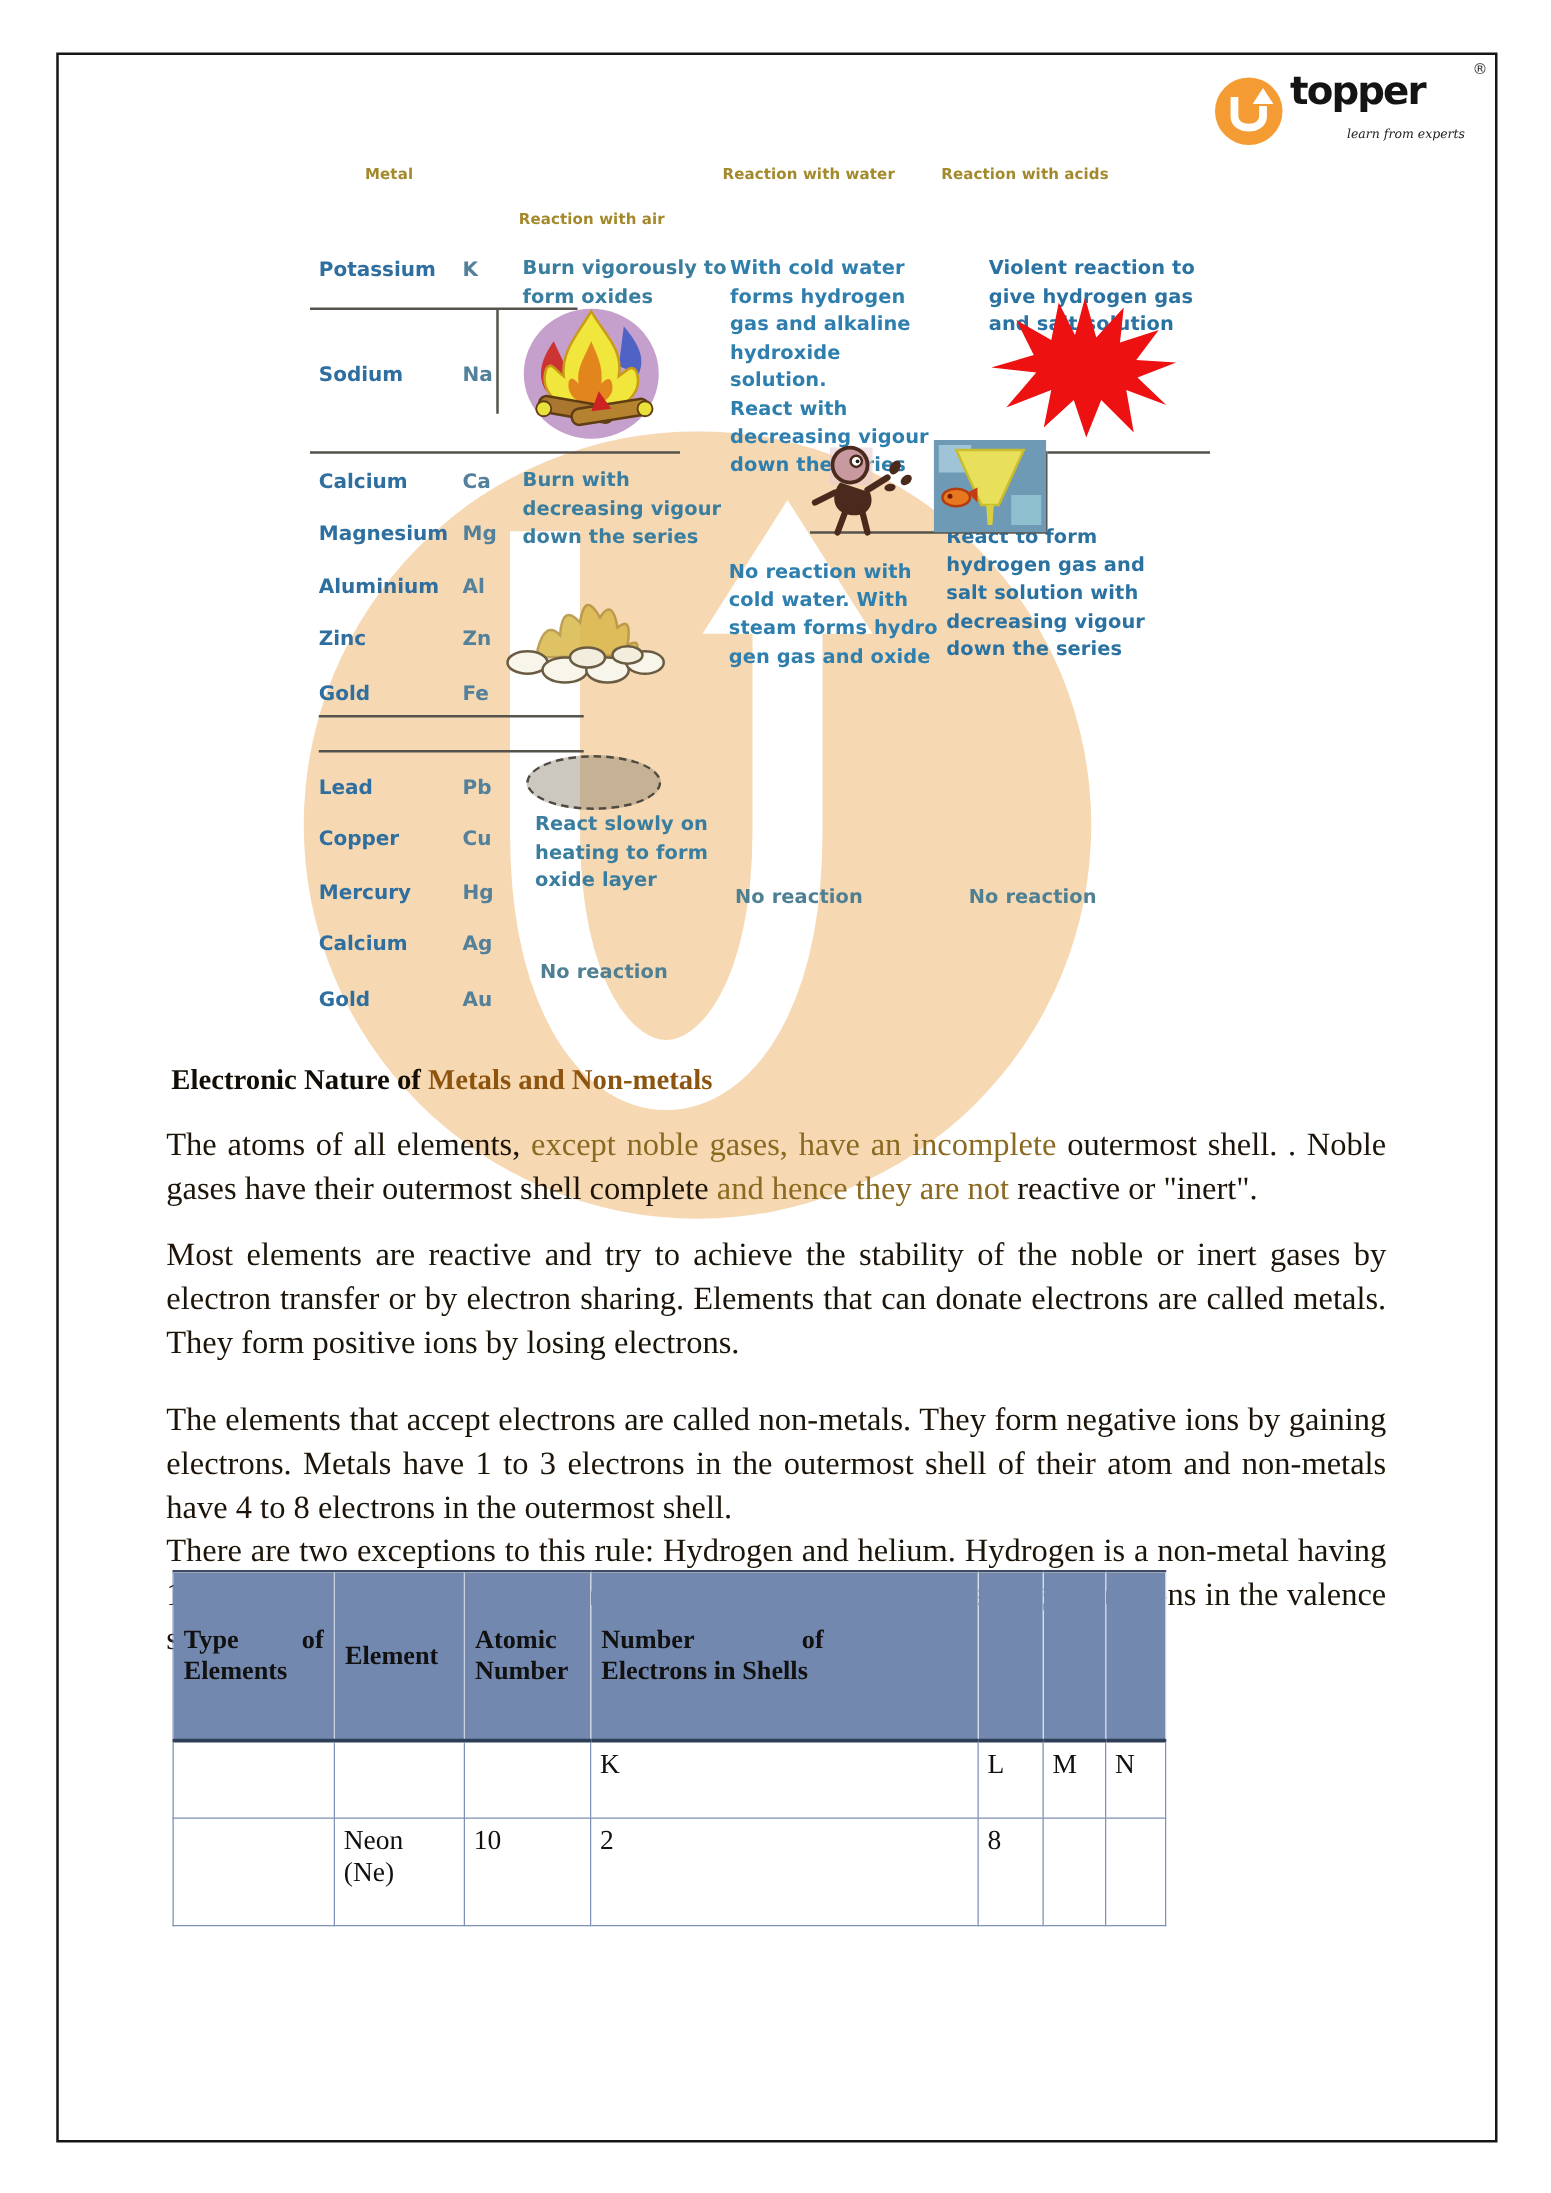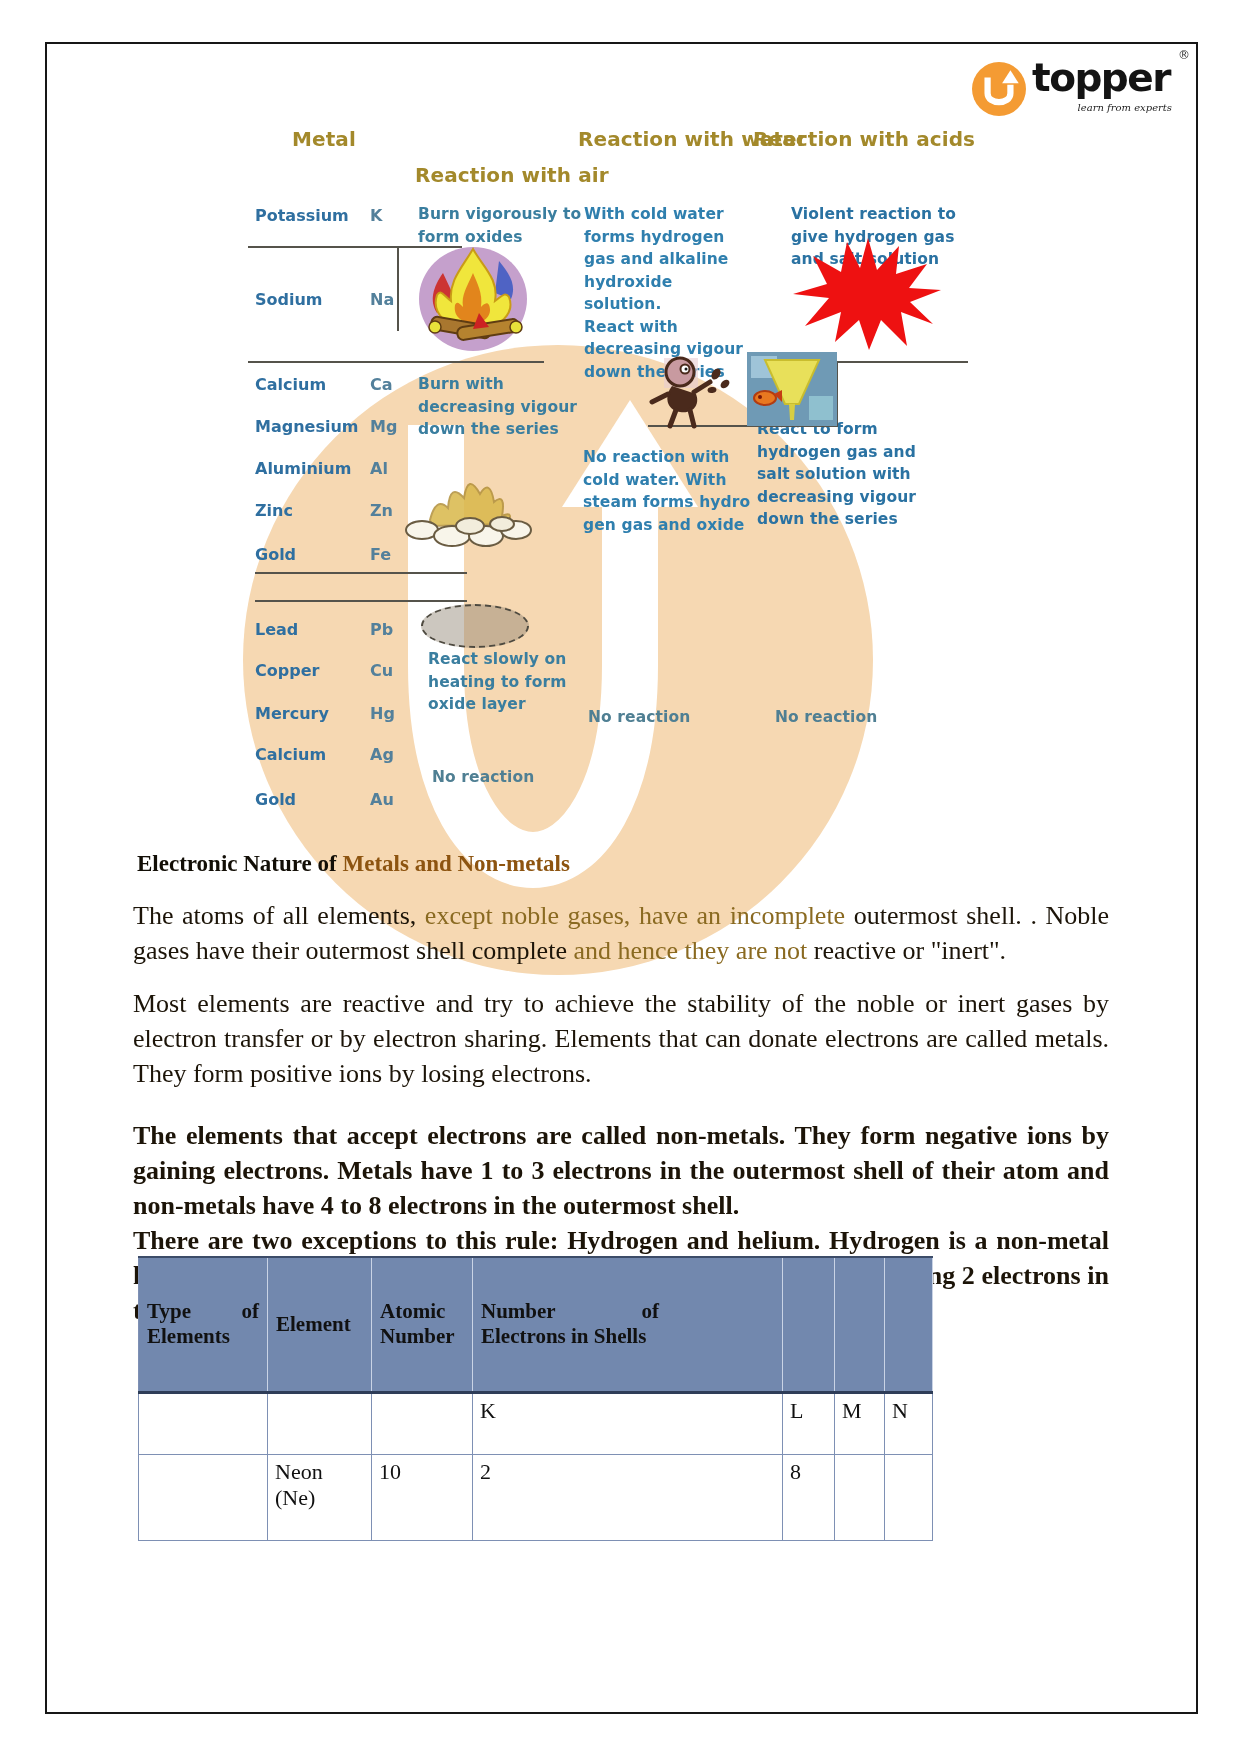--- a/index.html
+++ b/index.html
@@ -1,28 +1,28 @@
 <!DOCTYPE html>
 <html><head>
 <meta charset="utf-8">
 <style>
   html,body{margin:0;padding:0;background:#ffffff;}
   body{width:1241px;height:1754px;position:relative;font-family:"Liberation Serif",serif;}
   
   .frame{position:absolute;left:45px;top:42px;width:1149px;height:1668px;border:2px solid #161616;background:#fff;}
   
   .logo-circle{position:absolute;left:972px;top:62px;width:54px;height:54px;border-radius:50%;background:#f49b33;}
-  .brand{position:absolute;left:1032px;top:55px;font-family:"DejaVu Sans",sans-serif;font-weight:800;font-size:39px;letter-spacing:-1.5px;color:#141414;}
+  .brand{position:absolute;left:1032px;top:55px;font-family:"DejaVu Sans",sans-serif;font-weight:800;font-size:31px;letter-spacing:-1.5px;color:#141414;}
   .reg{position:absolute;left:1178px;top:48px;font-family:"DejaVu Sans",sans-serif;font-size:12px;color:#333;}
   .tagline{position:absolute;left:1062px;top:102px;width:110px;text-align:right;font-family:"DejaVu Serif",serif;font-style:italic;font-size:10px;color:#222;}
   
   .wm{position:absolute;left:218px;top:345px;z-index:0;}
   
   .d-txt{position:absolute;z-index:2;font-family:"DejaVu Sans",sans-serif;font-weight:bold;font-size:15.5px;line-height:22.5px;letter-spacing:.1px;white-space:pre-line;}
-  .d-head{color:#a3892b;font-size:20px;white-space:nowrap;}
+  .d-head{color:#a3892b;font-size:12px;white-space:nowrap;}
   .metal-row{position:absolute;left:255px;width:180px;height:22px;z-index:2;}
   .metal-name{font-family:"DejaVu Sans",sans-serif;font-weight:bold;font-size:16px;color:#2f6fa0;}
   .metal-sym{position:absolute;left:115px;top:0;font-family:"DejaVu Sans",sans-serif;font-weight:bold;font-size:16px;color:#53809b;}
   .c-air{color:#3a7e9f;}
   .c-water{color:#2f7fae;}
   .c-acids{color:#2a72a2;}
   .c-none{color:#4f7f93;}
   .rule{position:absolute;background:#55534b;z-index:2;}
   .img{position:absolute;z-index:2;}
   .oxide{position:absolute;left:421px;top:604px;width:108px;height:44px;border-radius:50%;background:rgba(143,130,112,.45);border:2px dashed #4e4a40;z-index:2;box-sizing:border-box;}
@@ -170,21 +170,21 @@
   </svg>
 
   <svg class="img" style="left:793px;top:238px;" width="150" height="112" viewBox="0 0 150 112">
     <polygon fill="#ee1111" points="75,0 84,32 106,8 103,36 134,26 116,50 148,52 117,64 140,86 108,74 114,108 88,82 76,112 66,82 42,104 48,74 12,88 36,60 0,56 34,46 20,18 48,34 54,4 67,30"></polygon>
   </svg>
 </div>
 
 <div class="heading"><span style="color: rgb(18, 14, 6);">Electronic Nature of </span><span style="color: rgb(141, 84, 16);">Metals and Non-metals</span></div>
 <div class="para" style="top:898px;"><span style="color: rgb(28, 20, 8);">The atoms of all elements, </span><span style="color: rgb(138, 106, 33);">except noble gases, have an incomplete</span><span style="color: rgb(28, 20, 8);"> outermost shell. . Noble gases have their outermost shell complete </span><span style="color: rgb(138, 106, 33);">and hence they are not </span><span style="color: rgb(28, 20, 8);">reactive or "inert".</span></div>
 <div class="para" style="top:986px;">Most elements are reactive and try to achieve the stability of the noble or inert gases by electron transfer or by electron sharing. Elements that can donate electrons are called metals. They form positive ions by losing electrons.</div>
-<div class="para" style="top:1118px;font-weight:bold;">
+<div class="para" style="top:1118px;">
   <p>The elements that accept electrons are called non-metals. They form negative ions by gaining electrons. Metals have 1 to 3 electrons in the outermost shell of their atom and non-metals have 4 to 8 electrons in the outermost shell.</p>
   <p>There are two exceptions to this rule: Hydrogen and helium. Hydrogen is a non-metal having 1 electron in the valence shell and helium too is an inert gas having 2 electrons in the valence shell.</p>
 </div>
 
 <table class="etable">
   <colgroup>
     <col style="width:124px">
       <col style="width:104px">
       <col style="width:72px">
       <col style="width:310px">

